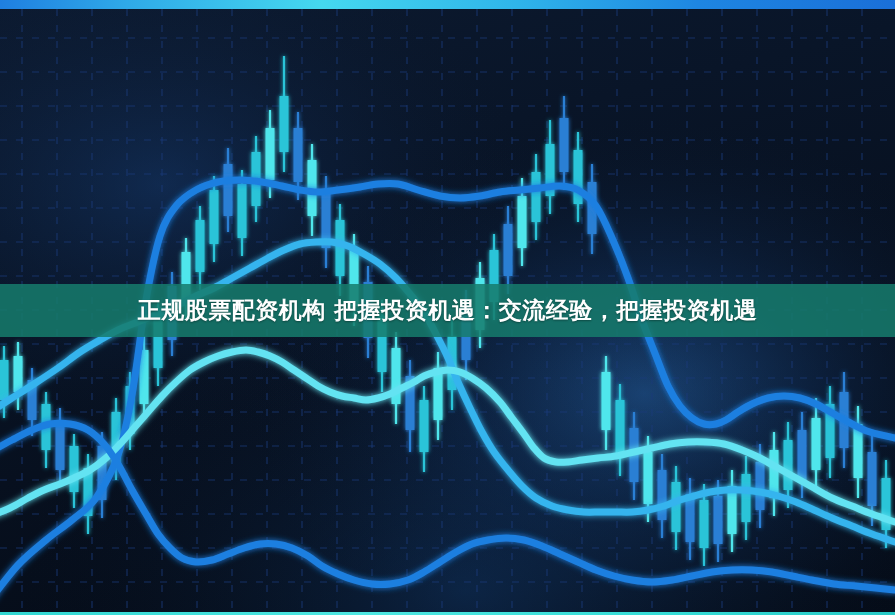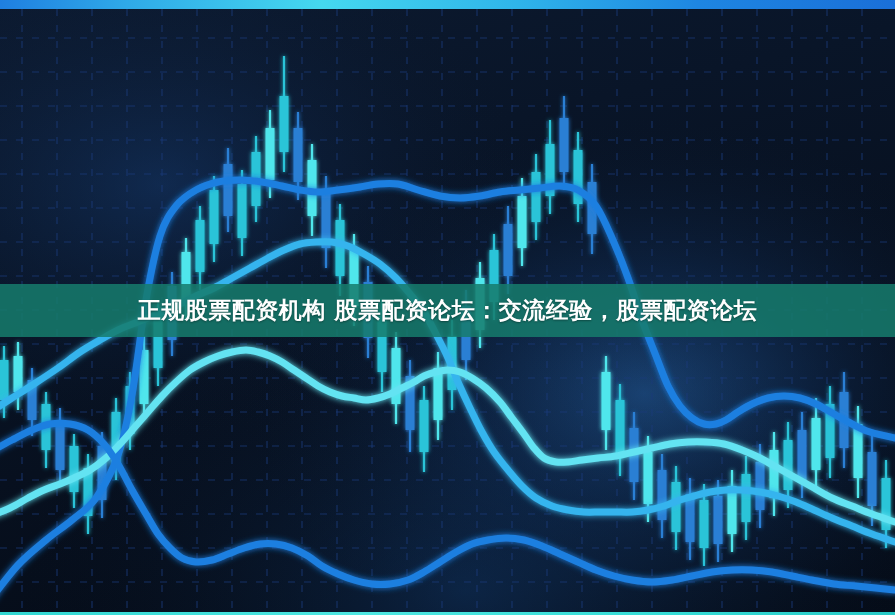--- a/index.html
+++ b/index.html
@@ -281,17 +281,17 @@
         <path d="M -10 600 C -5.333333333333333 594.1666666666666, 8.666666666666666 575, 18 565 C 27.333333333333336 555, 37 547.5, 46 540 C 55 532.5, 63.666666666666664 527, 72 520 C 80.33333333333333 513, 88.33333333333333 508.8333333333333, 96 498 C 103.66666666666667 487.1666666666667, 112 472.1666666666667, 118 455 C 124 437.8333333333333, 127.33333333333333 420.8333333333333, 132 395 C 136.66666666666666 369.1666666666667, 141.33333333333334 326.5, 146 300 C 150.66666666666666 273.5, 155 251.66666666666666, 160 236 C 165 220.33333333333334, 170 213.66666666666666, 176 206 C 182 198.33333333333334, 189 194, 196 190 C 203 186, 210.66666666666666 183.66666666666666, 218 182 C 225.33333333333334 180.33333333333334, 232.66666666666666 180, 240 180 C 247.33333333333334 180, 255 181, 262 182 C 269 183, 275.6666666666667 184.66666666666666, 282 186 C 288.3333333333333 187.33333333333334, 294 189, 300 190 C 306 191, 311.6666666666667 192, 318 192 C 324.3333333333333 192, 331 190.83333333333334, 338 190 C 345 189.16666666666666, 353.3333333333333 188, 360 187 C 366.6666666666667 186, 371.6666666666667 184.5, 378 184 C 384.3333333333333 183.5, 391.3333333333333 183, 398 184 C 404.6666666666667 185, 411 188, 418 190 C 425 192, 433 194.66666666666666, 440 196 C 447 197.33333333333334, 453.3333333333333 198, 460 198 C 466.6666666666667 198, 473.3333333333333 197, 480 196 C 486.6666666666667 195, 493.3333333333333 193, 500 192 C 506.6666666666667 191, 513.3333333333334 190.66666666666666, 520 190 C 526.6666666666666 189.33333333333334, 533.3333333333334 188.66666666666666, 540 188 C 546.6666666666666 187.33333333333334, 553.6666666666666 185.66666666666666, 560 186 C 566.3333333333334 186.33333333333334, 572 186.66666666666666, 578 190 C 584 193.33333333333334, 590.3333333333334 198, 596 206 C 601.6666666666666 214, 606.6666666666666 226, 612 238 C 617.3333333333334 250, 623 264.3333333333333, 628 278 C 633 291.6666666666667, 637.3333333333334 307, 642 320 C 646.6666666666666 333, 651.6666666666666 345, 656 356 C 660.3333333333334 367, 664 377.6666666666667, 668 386 C 672 394.3333333333333, 676 400.6666666666667, 680 406 C 684 411.3333333333333, 688 415, 692 418 C 696 421, 700 423, 704 424 C 708 425, 712.3333333333334 424.6666666666667, 716 424 C 719.6666666666666 423.3333333333333, 722.3333333333334 422, 726 420 C 729.6666666666666 418, 733.6666666666666 414.6666666666667, 738 412 C 742.3333333333334 409.3333333333333, 747 406.3333333333333, 752 404 C 757 401.6666666666667, 762.6666666666666 399.3333333333333, 768 398 C 773.3333333333334 396.6666666666667, 778.6666666666666 396, 784 396 C 789.3333333333334 396, 794.6666666666666 396.6666666666667, 800 398 C 805.3333333333334 399.3333333333333, 810.3333333333334 401.3333333333333, 816 404 C 821.6666666666666 406.6666666666667, 828 410.6666666666667, 834 414 C 840 417.3333333333333, 846 421, 852 424 C 858 427, 862.8333333333334 429.6666666666667, 870 432 C 877.1666666666666 434.3333333333333, 890.8333333333334 437, 895 438" fill="none" stroke="#1f7fe0" stroke-width="7" stroke-linecap="round" stroke-linejoin="round"></path>
         <path d="M -10 412 C -6.333333333333334 409.6666666666667, 4.666666666666667 402.6666666666667, 12 398 C 19.333333333333332 393.3333333333333, 26.333333333333332 389, 34 384 C 41.666666666666664 379, 50.333333333333336 373.3333333333333, 58 368 C 65.66666666666667 362.6666666666667, 73 356.6666666666667, 80 352 C 87 347.3333333333333, 93.66666666666667 343.6666666666667, 100 340 C 106.33333333333333 336.3333333333333, 111.66666666666667 333, 118 330 C 124.33333333333333 327, 131.33333333333334 324.6666666666667, 138 322 C 144.66666666666666 319.3333333333333, 151.66666666666666 316.6666666666667, 158 314 C 164.33333333333334 311.3333333333333, 169.66666666666666 309, 176 306 C 182.33333333333334 303, 189.66666666666666 299, 196 296 C 202.33333333333334 293, 208 291, 214 288 C 220 285, 226 281.3333333333333, 232 278 C 238 274.6666666666667, 244 271.3333333333333, 250 268 C 256 264.6666666666667, 262.3333333333333 261, 268 258 C 273.6666666666667 255, 278.6666666666667 252.33333333333334, 284 250 C 289.3333333333333 247.66666666666666, 294.6666666666667 245.33333333333334, 300 244 C 305.3333333333333 242.66666666666666, 310.6666666666667 242.33333333333334, 316 242 C 321.3333333333333 241.66666666666666, 326.6666666666667 241.33333333333334, 332 242 C 337.3333333333333 242.66666666666666, 342.6666666666667 244, 348 246 C 353.3333333333333 248, 358.6666666666667 251, 364 254 C 369.3333333333333 257, 374.6666666666667 260, 380 264 C 385.3333333333333 268, 391 273, 396 278 C 401 283, 405.3333333333333 288.3333333333333, 410 294 C 414.6666666666667 299.6666666666667, 419.6666666666667 305.3333333333333, 424 312 C 428.3333333333333 318.6666666666667, 432 326.3333333333333, 436 334 C 440 341.6666666666667, 444.3333333333333 350, 448 358 C 451.6666666666667 366, 454.3333333333333 373.6666666666667, 458 382 C 461.6666666666667 390.3333333333333, 466 399.6666666666667, 470 408 C 474 416.3333333333333, 478 424.6666666666667, 482 432 C 486 439.3333333333333, 489.6666666666667 445.6666666666667, 494 452 C 498.3333333333333 458.3333333333333, 503.3333333333333 464.3333333333333, 508 470 C 512.6666666666666 475.6666666666667, 517.3333333333334 481.3333333333333, 522 486 C 526.6666666666666 490.6666666666667, 531 494.6666666666667, 536 498 C 541 501.3333333333333, 546.6666666666666 504, 552 506 C 557.3333333333334 508, 562.6666666666666 509, 568 510 C 573.3333333333334 511, 578.6666666666666 511.6666666666667, 584 512 C 589.3333333333334 512.3333333333334, 594.6666666666666 512, 600 512 C 605.3333333333334 512, 610.6666666666666 512, 616 512 C 621.3333333333334 512, 626.6666666666666 512.3333333333334, 632 512 C 637.3333333333334 511.6666666666667, 642.6666666666666 511, 648 510 C 653.3333333333334 509, 658.6666666666666 507.6666666666667, 664 506 C 669.3333333333334 504.3333333333333, 675 501.6666666666667, 680 500 C 685 498.3333333333333, 689 497.3333333333333, 694 496 C 699 494.6666666666667, 704.6666666666666 493, 710 492 C 715.3333333333334 491, 720.6666666666666 490.3333333333333, 726 490 C 731.3333333333334 489.6666666666667, 736.3333333333334 489.6666666666667, 742 490 C 747.6666666666666 490.3333333333333, 754 491, 760 492 C 766 493, 772 494.3333333333333, 778 496 C 784 497.6666666666667, 790 499.6666666666667, 796 502 C 802 504.3333333333333, 808 507.3333333333333, 814 510 C 820 512.6666666666666, 825.6666666666666 515.3333333333334, 832 518 C 838.3333333333334 520.6666666666666, 845.3333333333334 523.3333333333334, 852 526 C 858.6666666666666 528.6666666666666, 864.8333333333334 531.3333333333334, 872 534 C 879.1666666666666 536.6666666666666, 891.1666666666666 540.6666666666666, 895 542" fill="none" stroke="#34b4ee" stroke-width="7" stroke-linecap="round" stroke-linejoin="round"></path>
         <path d="M -10 516 C -6.666666666666666 514.6666666666666, 3.666666666666667 511, 10 508 C 16.333333333333332 505, 22.333333333333332 501, 28 498 C 33.666666666666664 495, 38.666666666666664 492.3333333333333, 44 490 C 49.333333333333336 487.6666666666667, 55 486, 60 484 C 65 482, 69 480.3333333333333, 74 478 C 79 475.6666666666667, 84.66666666666667 473.3333333333333, 90 470 C 95.33333333333333 466.6666666666667, 101 462.3333333333333, 106 458 C 111 453.6666666666667, 115.33333333333333 449, 120 444 C 124.66666666666667 439, 129.33333333333334 433.3333333333333, 134 428 C 138.66666666666666 422.6666666666667, 143.33333333333334 417.3333333333333, 148 412 C 152.66666666666666 406.6666666666667, 157.33333333333334 401, 162 396 C 166.66666666666666 391, 171.33333333333334 386.3333333333333, 176 382 C 180.66666666666666 377.6666666666667, 185.33333333333334 373.3333333333333, 190 370 C 194.66666666666666 366.6666666666667, 199.33333333333334 364.3333333333333, 204 362 C 208.66666666666666 359.6666666666667, 213.33333333333334 357.6666666666667, 218 356 C 222.66666666666666 354.3333333333333, 227.33333333333334 353, 232 352 C 236.66666666666666 351, 241.66666666666666 350, 246 350 C 250.33333333333334 350, 254 351, 258 352 C 262 353, 266 354.3333333333333, 270 356 C 274 357.6666666666667, 278 359.6666666666667, 282 362 C 286 364.3333333333333, 290 367.3333333333333, 294 370 C 298 372.6666666666667, 302 375.3333333333333, 306 378 C 310 380.6666666666667, 314 383.6666666666667, 318 386 C 322 388.3333333333333, 326 390.3333333333333, 330 392 C 334 393.6666666666667, 338 395, 342 396 C 346 397, 350 397.3333333333333, 354 398 C 358 398.6666666666667, 362 400, 366 400 C 370 400, 374 399, 378 398 C 382 397, 386 395.6666666666667, 390 394 C 394 392.3333333333333, 398 390, 402 388 C 406 386, 410.3333333333333 384, 414 382 C 417.6666666666667 380, 420.3333333333333 377.6666666666667, 424 376 C 427.6666666666667 374.3333333333333, 432 373, 436 372 C 440 371, 444 370, 448 370 C 452 370, 456 370.6666666666667, 460 372 C 464 373.3333333333333, 467.6666666666667 375.3333333333333, 472 378 C 476.3333333333333 380.6666666666667, 481.3333333333333 384, 486 388 C 490.6666666666667 392, 495.6666666666667 397, 500 402 C 504.3333333333333 407, 508 412.6666666666667, 512 418 C 516 423.3333333333333, 520.3333333333334 429, 524 434 C 527.6666666666666 439, 530.6666666666666 444, 534 448 C 537.3333333333334 452, 540.3333333333334 455.6666666666667, 544 458 C 547.6666666666666 460.3333333333333, 552 461.3333333333333, 556 462 C 560 462.6666666666667, 563.6666666666666 462.3333333333333, 568 462 C 572.3333333333334 461.6666666666667, 577 460.6666666666667, 582 460 C 587 459.3333333333333, 592.3333333333334 458.6666666666667, 598 458 C 603.6666666666666 457.3333333333333, 610 457, 616 456 C 622 455, 628 453.3333333333333, 634 452 C 640 450.6666666666667, 646 449.3333333333333, 652 448 C 658 446.6666666666667, 664 445, 670 444 C 676 443, 682 442.3333333333333, 688 442 C 694 441.6666666666667, 700 441.6666666666667, 706 442 C 712 442.3333333333333, 718 442.6666666666667, 724 444 C 730 445.3333333333333, 736 447.6666666666667, 742 450 C 748 452.3333333333333, 754 455, 760 458 C 766 461, 772 464.6666666666667, 778 468 C 784 471.3333333333333, 790 474.6666666666667, 796 478 C 802 481.3333333333333, 808 484.6666666666667, 814 488 C 820 491.3333333333333, 825.6666666666666 495, 832 498 C 838.3333333333334 501, 845.3333333333334 503.3333333333333, 852 506 C 858.6666666666666 508.6666666666667, 864.8333333333334 511.3333333333333, 872 514 C 879.1666666666666 516.6666666666666, 891.1666666666666 520.6666666666666, 895 522" fill="none" stroke="#63e3f2" stroke-width="7" stroke-linecap="round" stroke-linejoin="round"></path>
         <path d="M -10 452 C -6.333333333333334 450, 5 443.6666666666667, 12 440 C 19 436.3333333333333, 25.666666666666668 432.6666666666667, 32 430 C 38.333333333333336 427.3333333333333, 43.666666666666664 425, 50 424 C 56.333333333333336 423, 63.666666666666664 423, 70 424 C 76.33333333333333 425, 82.33333333333333 426.6666666666667, 88 430 C 93.66666666666667 433.3333333333333, 99 438.3333333333333, 104 444 C 109 449.6666666666667, 113.33333333333333 456.3333333333333, 118 464 C 122.66666666666667 471.6666666666667, 127.33333333333333 481.6666666666667, 132 490 C 136.66666666666666 498.3333333333333, 141.66666666666666 506.6666666666667, 146 514 C 150.33333333333334 521.3333333333334, 154 528.3333333333334, 158 534 C 162 539.6666666666666, 166 544, 170 548 C 174 552, 177.66666666666666 555.6666666666666, 182 558 C 186.33333333333334 560.3333333333334, 191 561.6666666666666, 196 562 C 201 562.3333333333334, 206.66666666666666 561.3333333333334, 212 560 C 217.33333333333334 558.6666666666666, 222.66666666666666 556, 228 554 C 233.33333333333334 552, 238.66666666666666 549.6666666666666, 244 548 C 249.33333333333334 546.3333333333334, 254.66666666666666 544.6666666666666, 260 544 C 265.3333333333333 543.3333333333334, 270.6666666666667 543.3333333333334, 276 544 C 281.3333333333333 544.6666666666666, 286.6666666666667 546, 292 548 C 297.3333333333333 550, 303 553, 308 556 C 313 559, 317 563, 322 566 C 327 569, 332.6666666666667 571.6666666666666, 338 574 C 343.3333333333333 576.3333333333334, 348.3333333333333 578.3333333333334, 354 580 C 359.6666666666667 581.6666666666666, 366 583.3333333333334, 372 584 C 378 584.6666666666666, 384 584.6666666666666, 390 584 C 396 583.3333333333334, 402.3333333333333 582, 408 580 C 413.6666666666667 578, 418.6666666666667 575, 424 572 C 429.3333333333333 569, 434.6666666666667 565.3333333333334, 440 562 C 445.3333333333333 558.6666666666666, 450.6666666666667 555, 456 552 C 461.3333333333333 549, 466.6666666666667 546, 472 544 C 477.3333333333333 542, 482.3333333333333 541, 488 540 C 493.6666666666667 539, 500 538, 506 538 C 512 538, 518 538.6666666666666, 524 540 C 530 541.3333333333334, 536 543.6666666666666, 542 546 C 548 548.3333333333334, 554 551.3333333333334, 560 554 C 566 556.6666666666666, 572 559.3333333333334, 578 562 C 584 564.6666666666666, 590 567.6666666666666, 596 570 C 602 572.3333333333334, 608 574.3333333333334, 614 576 C 620 577.6666666666666, 625.6666666666666 579, 632 580 C 638.3333333333334 581, 645.3333333333334 582, 652 582 C 658.6666666666666 582, 665.3333333333334 581, 672 580 C 678.6666666666666 579, 685.3333333333334 577.3333333333334, 692 576 C 698.6666666666666 574.6666666666666, 705.3333333333334 573, 712 572 C 718.6666666666666 571, 725.3333333333334 570.3333333333334, 732 570 C 738.6666666666666 569.6666666666666, 745.3333333333334 569.6666666666666, 752 570 C 758.6666666666666 570.3333333333334, 765.3333333333334 571, 772 572 C 778.6666666666666 573, 785.3333333333334 574.6666666666666, 792 576 C 798.6666666666666 577.3333333333334, 805 578.6666666666666, 812 580 C 819 581.3333333333334, 826.6666666666666 583, 834 584 C 841.3333333333334 585, 849 585.3333333333334, 856 586 C 863 586.6666666666666, 869.5 587.3333333333334, 876 588 C 882.5 588.6666666666666, 891.8333333333334 589.6666666666666, 895 590" fill="none" stroke="#1f7fe0" stroke-width="7" stroke-linecap="round" stroke-linejoin="round"></path>
       </g>
   </svg>
 
   <div id="top-rule"></div>
 
   <div id="headline-band">
-    <div id="headline-text">正规股票配资机构 股票配资论坛：交流经验，股票配资论坛</div>
+    <div id="headline-text">正规股票配资机构 把握投资机遇：交流经验，把握投资机遇</div>
   </div>
 
   <div id="bottom-rule"></div>
 </div>
 
 </body></html>

